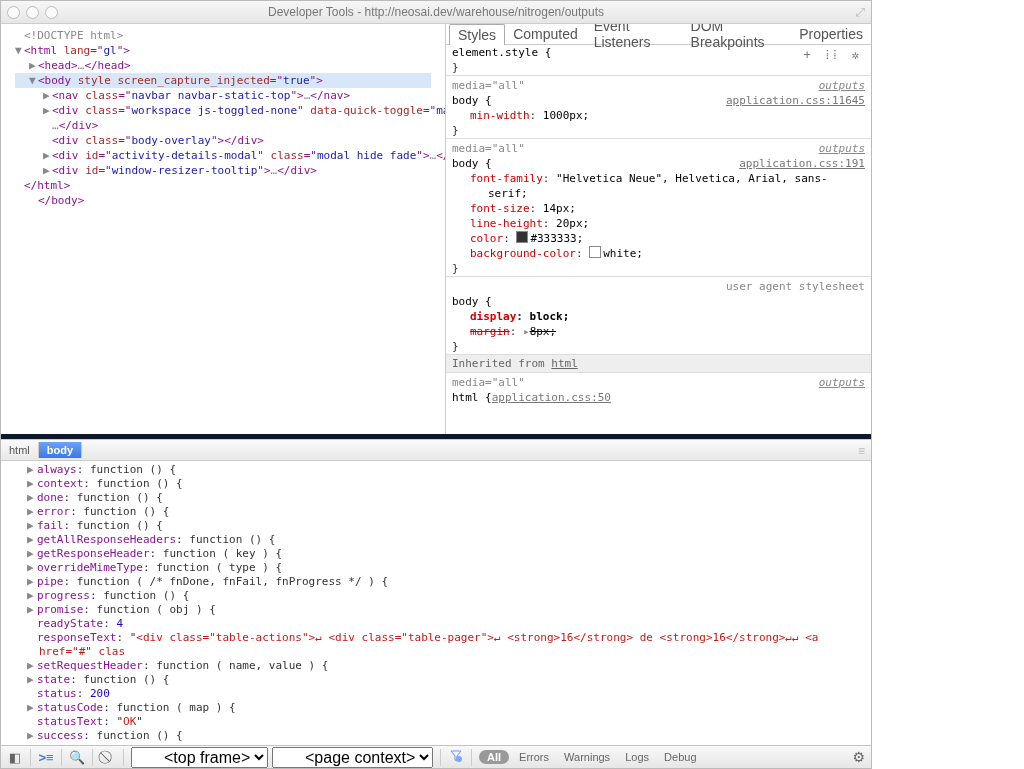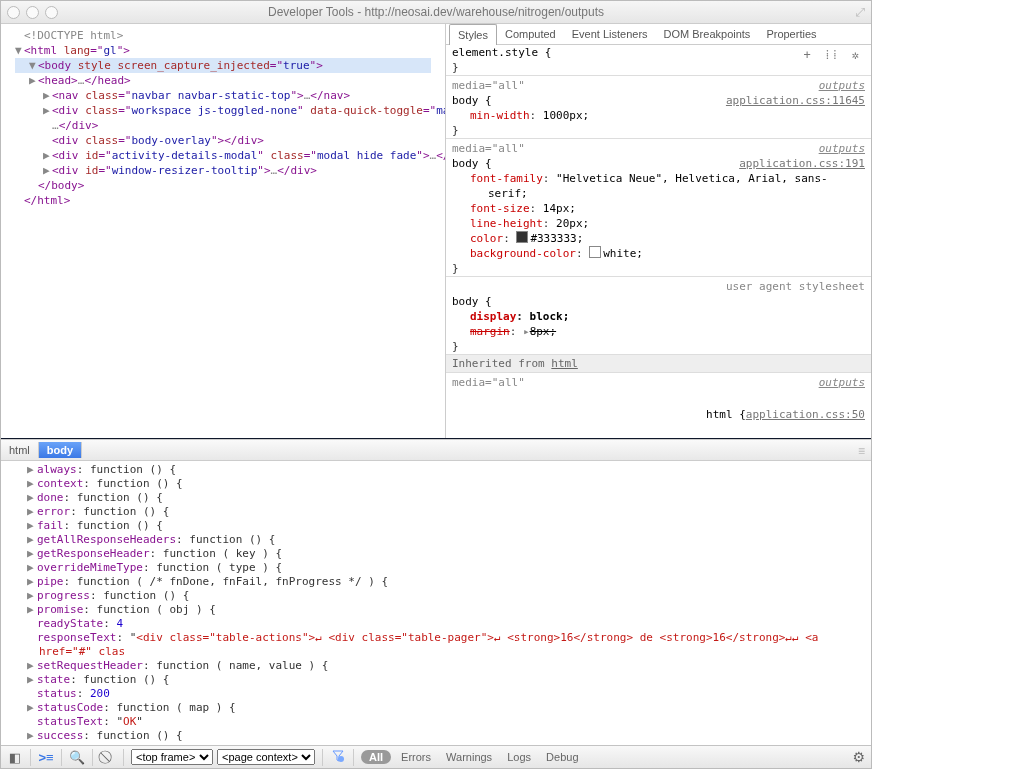--- a/index.html
+++ b/index.html
@@ -4,31 +4,31 @@
 <style>
 html,body{margin:0;padding:0;font-family:"Lucida Grande","Helvetica Neue",Helvetica,Arial,sans-serif;font-size:11px;color:#333;height:100%;overflow:hidden;background:#fff;}
 .win{height:769px;width:872px;display:flex;flex-direction:column;border:1px solid #bbb;box-sizing:border-box;}
 .titlebar{height:22px;background:linear-gradient(#f6f6f6,#e6e6e6);border-bottom:1px solid #ccc;display:flex;align-items:center;padding:0 6px;position:relative;}
 .dot{width:11px;height:11px;border-radius:50%;border:1px solid #bbb;margin-right:6px;background:#fafafa;}
 .title{position:absolute;left:0;right:0;text-align:center;font-size:12px;color:#777;}
 .maxicon{position:absolute;right:6px;color:#bbb;font-size:12px;}
 .toolbar{height:22px;background:linear-gradient(#f4f4f4,#e8e8e8);border-bottom:1px solid #c3c3c3;display:flex;align-items:stretch;padding:0 4px;}
 .toolbar .tab{padding:0 8px;display:flex;align-items:center;font-size:12px;color:#555;cursor:default;}
 .toolbar .tab.sel{background:linear-gradient(#fff,#f0f0f0);border:1px solid #bbb;border-bottom:none;border-radius:2px 2px 0 0;margin-bottom:-1px;}
-.mid{flex:1;display:flex;min-height:0;border-bottom:1px solid #0f172a;}
+.mid{flex:1;display:flex;min-height:0;border-bottom:5px solid #0f172a;}
 .dom{flex:1;overflow:auto;font-family:Menlo,Consolas,monospace;font-size:11px;padding:4px 14px;line-height:15px;white-space:nowrap;}
 .dom .line{padding:0;}
 .dom .arrow{color:#888;display:inline-block;width:9px;}
 .gray{color:#888;}
 .tag{color:#881390;}
 .attr{color:#a52a2a;}
 .val{color:#1a1aa6;}
 .dom .hl{background:#d7e6f9;}
 .styles{width:425px;border-left:1px solid #ccc;display:flex;flex-direction:column;min-height:0;}
-.styles .tabs{height:20px;border-bottom:1px solid #ccc;display:flex;align-items:stretch;font-size:11px;}
+.styles .tabs{height:20px;border-bottom:1px solid #ccc;display:flex;align-items:stretch;font-size:14px;}
 .styles .stab{padding:2px 8px;color:#555;display:flex;align-items:center;border-right:0;}
 .styles .stab.sel{border:1px solid #aaa;border-bottom:none;background:#fff;margin-bottom:-1px;border-radius:2px 2px 0 0;margin-left:3px;}
 .styles .body{flex:1;overflow:auto;font-family:Menlo,Consolas,monospace;font-size:11px;line-height:15px;}
 .styles .hdr{background:#eee;border-top:1px solid #ddd;border-bottom:1px solid #ddd;color:#666;padding:1px 6px;}
 .styles .media{color:#888;padding:0 6px;display:flex;justify-content:space-between;margin-top:2px;}
 .styles .lnk{color:#777;text-decoration:underline;}
 .styles .underline{text-decoration:underline;}
 .styles .rule{padding:0 6px;}
 .styles .sel2{color:#000;}
 .prop{color:#c80000;}
@@ -43,21 +43,21 @@
 .crumb.sel{background:linear-gradient(#6aa3f8,#3a78e6);color:#fff;font-weight:bold;text-align:center;}
 .consolelines{position:absolute;right:6px;top:4px;color:#bbb;font-size:12px;}
 .consolepanel{height:280px;overflow:auto;font-family:Menlo,Consolas,monospace;font-size:11px;line-height:14px;padding:2px 6px;}
 .consolepanel .cl{padding:0 0 0 32px;}
 .fn{color:#881391;}
 .str{color:#c41a16;}
 .num{color:#1c00cf;}
 .statusbar{height:22px;background:linear-gradient(#f8f8f8,#e6e6e6);border-top:1px solid #c3c3c3;display:flex;align-items:center;padding:0 6px;gap:4px;color:#666;font-size:11px;}
 .statusbar .sep{width:1px;height:17px;background:#ccc;margin:0 3px;}
 .statusbar .pill{background:#999;color:#fff;padding:1px 8px;border-radius:8px;font-weight:bold;}
-.statusbar select{font-size:11px;}
+.statusbar select{font-size:16px;padding-left:28px;}
 .statusbar .gear{margin-left:auto;font-size:14px;}
 .iconbtn{width:16px;text-align:center;font-size:13px;}
 .funnel-filled circle{fill:#7aa9ff;}
 </style>
 </head>
 <body>
 
 <div class="win">
   <div class="titlebar">
     <div class="dot"></div>
@@ -65,30 +65,30 @@
     <div class="dot"></div>
     <div class="title">Developer Tools - http://neosai.dev/warehouse/nitrogen/outputs</div>
     <div class="maxicon">⤢</div>
   </div>
 
 
   <div class="mid">
     <div class="dom" id="domtree">
         <div class="line" style="padding-left: 0px;"><span class="arrow"></span><span class="gray">&lt;!DOCTYPE html&gt;</span></div>
         <div class="line" style="padding-left: 0px;"><span class="arrow">▼</span><span class="tag">&lt;html </span><span class="attr">lang</span><span class="tag">="</span><span class="val">gl</span><span class="tag">"&gt;</span></div>
+        <div class="line" style="padding-left: 14px;"><span class="arrow">▶</span><span class="tag">&lt;head&gt;</span><span class="gray">…</span><span class="tag">&lt;/head&gt;</span></div>
         <div class="line hl" style="padding-left: 14px;"><span class="arrow">▼</span><span class="tag">&lt;body </span><span class="attr">style screen_capture_injected</span><span class="tag">="</span><span class="val">true</span><span class="tag">"&gt;</span></div>
-        <div class="line" style="padding-left: 14px;"><span class="arrow">▶</span><span class="tag">&lt;head&gt;</span><span class="gray">…</span><span class="tag">&lt;/head&gt;</span></div>
         <div class="line" style="padding-left: 28px;"><span class="arrow">▶</span><span class="tag">&lt;nav </span><span class="attr">class</span><span class="tag">="</span><span class="val">navbar navbar-static-top</span><span class="tag">"&gt;</span><span class="gray">…</span><span class="tag">&lt;/nav&gt;</span></div>
         <div class="line" style="padding-left: 28px;"><span class="arrow">▶</span><span class="tag">&lt;div </span><span class="attr">class</span><span class="tag">="</span><span class="val">workspace js-toggled-none</span><span class="tag">" </span><span class="attr">data-quick-toggle</span><span class="tag">="</span><span class="val">main-menu-panel</span><span class="tag">"&gt;</span></div>
         <div class="line" style="padding-left: 28px;"><span class="arrow"></span><span class="gray">…</span><span class="tag">&lt;/div&gt;</span></div>
         <div class="line" style="padding-left: 28px;"><span class="arrow"></span><span class="tag">&lt;div </span><span class="attr">class</span><span class="tag">="</span><span class="val">body-overlay</span><span class="tag">"&gt;&lt;/div&gt;</span></div>
         <div class="line" style="padding-left: 28px;"><span class="arrow">▶</span><span class="tag">&lt;div </span><span class="attr">id</span><span class="tag">="</span><span class="val">activity-details-modal</span><span class="tag">" </span><span class="attr">class</span><span class="tag">="</span><span class="val">modal hide fade</span><span class="tag">"&gt;</span><span class="gray">…</span><span class="tag">&lt;/div&gt;</span></div>
         <div class="line" style="padding-left: 28px;"><span class="arrow">▶</span><span class="tag">&lt;div </span><span class="attr">id</span><span class="tag">="</span><span class="val">window-resizer-tooltip</span><span class="tag">"&gt;</span><span class="gray">…</span><span class="tag">&lt;/div&gt;</span></div>
+        <div class="line" style="padding-left: 0px;"><span class="arrow"></span><span class="tag">&lt;/html&gt;</span></div>
         <div class="line" style="padding-left: 14px;"><span class="arrow"></span><span class="tag">&lt;/body&gt;</span></div>
-        <div class="line" style="padding-left: 0px;"><span class="arrow"></span><span class="tag">&lt;/html&gt;</span></div>
       </div>
     <div class="styles">
       <div class="tabs" id="stylestabs">
           <div class="stab sel">Styles</div>
           <div class="stab">Computed</div>
           <div class="stab">Event Listeners</div>
           <div class="stab">DOM Breakpoints</div>
           <div class="stab">Properties</div>
         </div>
       <div class="body" id="stylesbody">
@@ -150,21 +150,21 @@
               <div>}</div>
             </div>
           </div>
           <div class="hdr">Inherited from <span class="underline">html</span></div>
           <div class="bodywrap">
             <div class="media">
               <span>media="all"</span>
               <span><span class="underline" style="font-style:italic">outputs</span></span>
             </div>
             <div class="rule">
-              <div style="display: flex; justify-content: flex-end; margin-top: 17px;">
+              <div style="display: flex; justify-content: flex-start;">
                 <span class="sel2">html {</span>
                 <span class="lnk">application.css:50</span>
               </div>
             </div>
           </div>
         </div>
     </div>
   </div>
 
   <div class="crumbs" id="crumbs" style="position:relative;">

